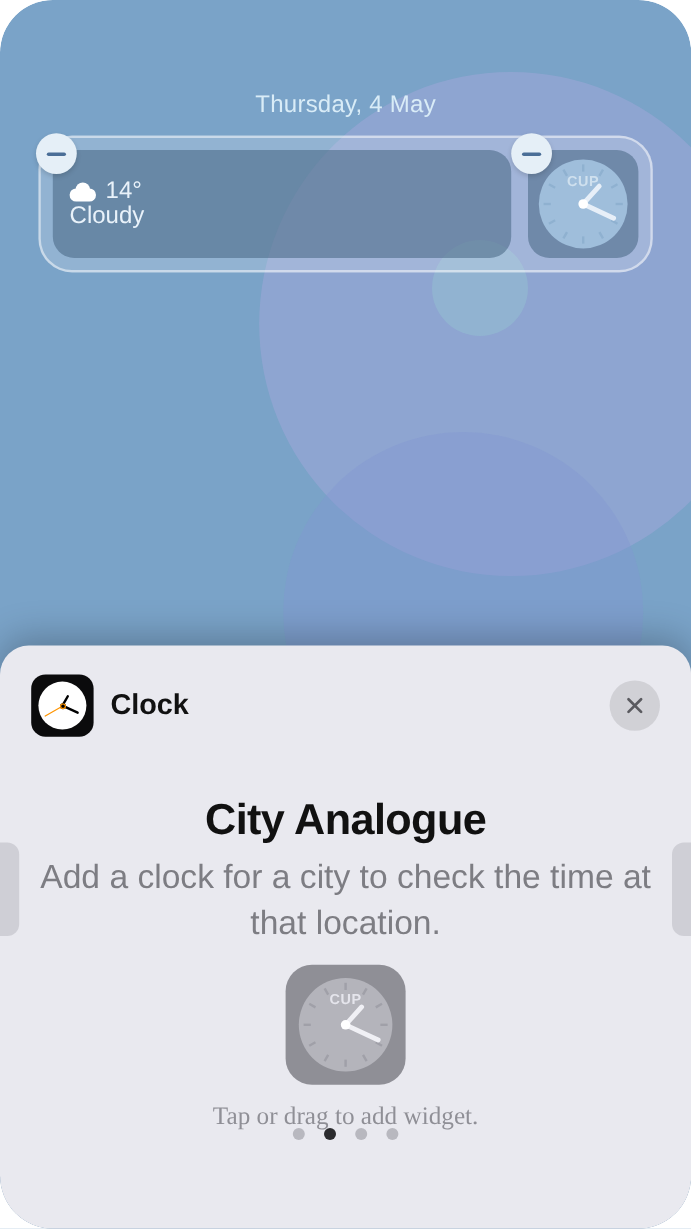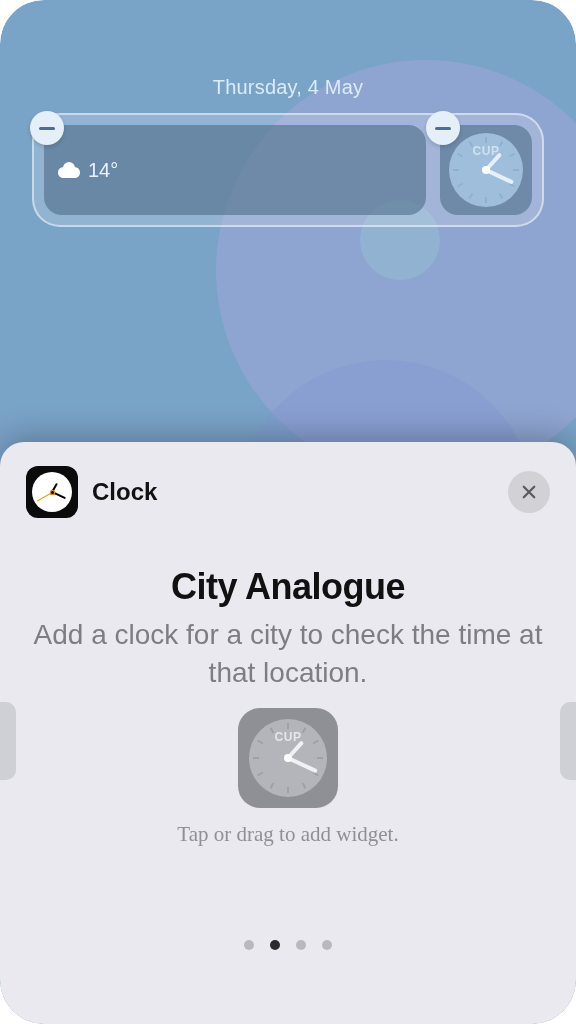--- a/index.html
+++ b/index.html
@@ -56,21 +56,21 @@
       background: #e5eff7; color:#4a6e97;
       display:flex; align-items:center; justify-content:center;
       top:-14px; left:-14px; font-weight:300;
       box-shadow: 0 2px 4px rgba(0,0,0,0.15);
     }
     .remove-badge::before { content:""; width:16px; height:3px; background:#4a6e97; border-radius:2px; }
 
     
     .sheet {
       position:absolute; left:0; right:0; bottom:0;
-      height: 582px;
+      height: 486px;
       background: #e9e9ef;
       border-top-left-radius: 24px;
       border-top-right-radius: 24px;
       border-bottom-left-radius: 44px;
       border-bottom-right-radius: 44px;
       box-shadow: 0 -6px 30px rgba(0,0,0,0.25);
       padding: 24px 26px 130px 26px;
       display:flex; flex-direction:column;
     }
     .sheet-header { display:flex; align-items:center; gap:14px; position:relative; }
@@ -143,20 +143,21 @@
 <div class="lock-layer">
   <div class="date">Thursday, 4 May</div>
 
   <div class="widget-row">
     <div class="widget weather">
       <div class="remove-badge"></div>
       <div class="temp-line">
         <span class="cloud"></span>
         <span>14°</span>
       </div>
+      <div class="cond">Cloudy</div>
     </div>
 
     <div class="widget clockw">
       <div class="remove-badge"></div>
       <div class="clockface cf-lock">
         <div class="ticks">
             <span style="transform: translate(-50%, -33px) rotate(0deg); transform-origin: center 33px;"></span>
             <span style="transform: translate(-50%, -33px) rotate(30deg); transform-origin: center 33px;"></span>
             <span style="transform: translate(-50%, -33px) rotate(60deg); transform-origin: center 33px;"></span>
             <span style="transform: translate(-50%, -33px) rotate(90deg); transform-origin: center 33px;"></span>

